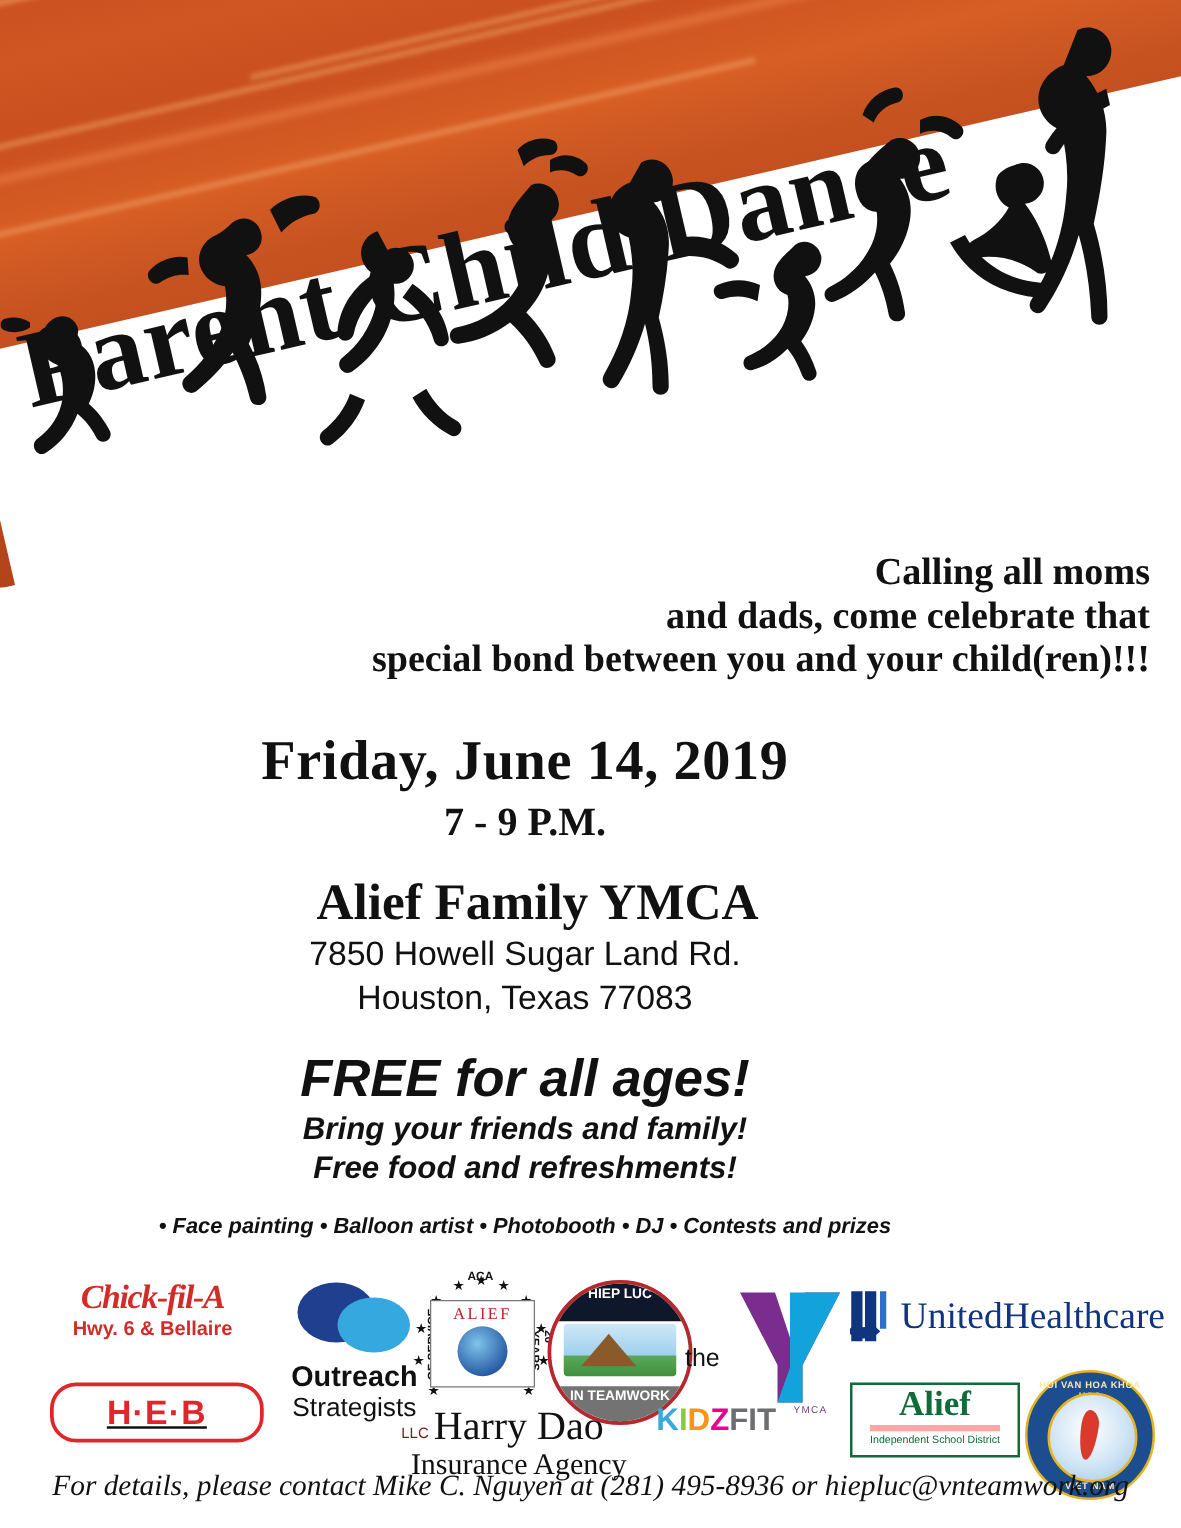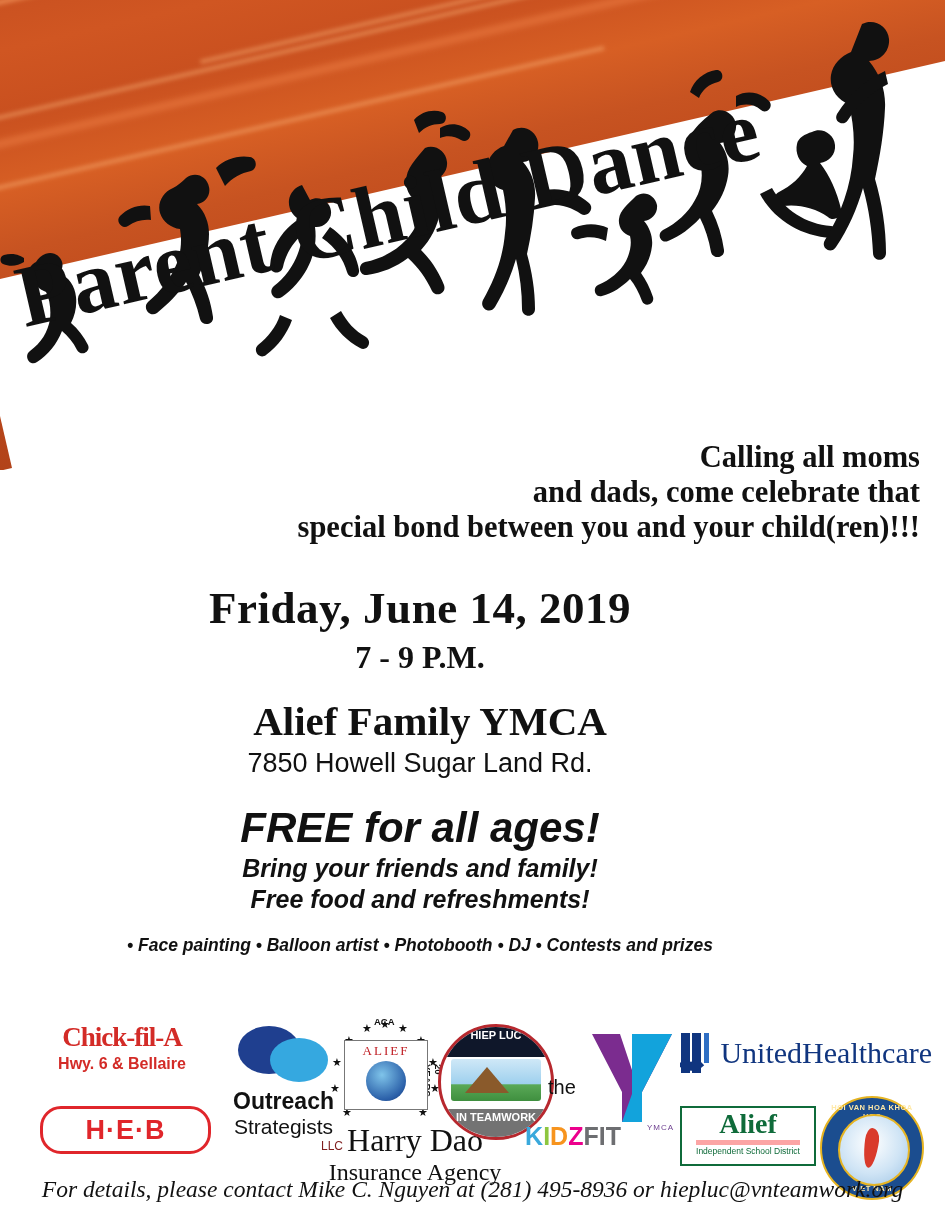--- a/index.html
+++ b/index.html
@@ -191,40 +191,41 @@
     top: 1010px;
     width: 905px;
     height: 160px;
   }
   .logo { position: absolute; }
 
   
   .cfa { left: 18px; top: 12px; width: 168px; text-align: center; }
   .cfa .cfa-word {
     font-family: "Liberation Serif", serif;
+    font-style: italic;
     font-weight: bold;
     font-size: 27px;
     color: #d32b27;
     letter-spacing: -1px;
   }
   .cfa .cfa-sub {
     font-family: "Liberation Sans", sans-serif;
     font-weight: bold;
     font-size: 16px;
     color: #d32b27;
     margin-top: 2px;
   }
   
   .heb {
     left: 20px; top: 96px;
     width: 165px; height: 42px;
     border: 3px solid #e0262b;
     border-radius: 21px;
     background: #ffffff;
-    display: flex; align-items: center; justify-content: center;
+    display: flex; align-items: center; justify-content: center; text-decoration: underline;
   }
   .heb span {
     font-family: "Liberation Sans", sans-serif;
     font-weight: bold;
     font-size: 27px;
     color: #e0262b;
     letter-spacing: 1px;
   }
   
   .outreach { left: 196px; top: 14px; width: 135px; text-align: center; }
@@ -360,21 +361,21 @@
   .k-fit { color: #6d6e71; }
   
   .ymca { left: 528px; top: 18px; width: 130px; height: 110px; }
   .ymca .the {
     position: absolute; left: 0; top: 48px;
     font-family: "Liberation Sans", sans-serif;
     font-size: 20px; color: #111;
   }
   .ymca-mark { position: absolute; left: 38px; top: 2px; width: 92px; height: 96px; }
   .ymca .ylabel {
-    position: absolute; right: 4px; bottom: 6px;
+    position: absolute; right: 16px; bottom: 6px;
     font-family: "Liberation Sans", sans-serif;
     font-size: 8px; color: #6d3f8f; letter-spacing: 1px; margin-top: 20px;
   }
   
   .uhc { left: 660px; top: 22px; width: 262px; }
   .uhc-mark {
     display: inline-block; vertical-align: middle;
     width: 30px; height: 42px;
   }
   .uhc-text {
@@ -513,20 +514,21 @@
   <div>Calling all moms</div>
   <div>and dads, come celebrate that</div>
   <div>special bond between you and your child(ren)!!!</div>
 </div>
 
 <div class="center-block">
   <div class="date-line">Friday, June 14, 2019</div>
   <div class="time-line">7 - 9 P.M.</div>
   <div class="venue-line">Alief Family YMCA</div>
   <div class="addr-line">7850 Howell Sugar Land Rd.</div>
+  <div class="addr-line">Houston, Texas 77083</div>
   <div class="free-line">FREE for all ages!</div>
   <div class="sub-line">Bring your friends and family!</div>
   <div class="sub-line">Free food and refreshments!</div>
   <div class="extras-line">• Face painting • Balloon artist • Photobooth • DJ • Contests and prizes</div>
 </div>
 
 <div class="sponsors">
 
   <div class="logo cfa">
     <div class="cfa-word">Chick-fil-A</div>

